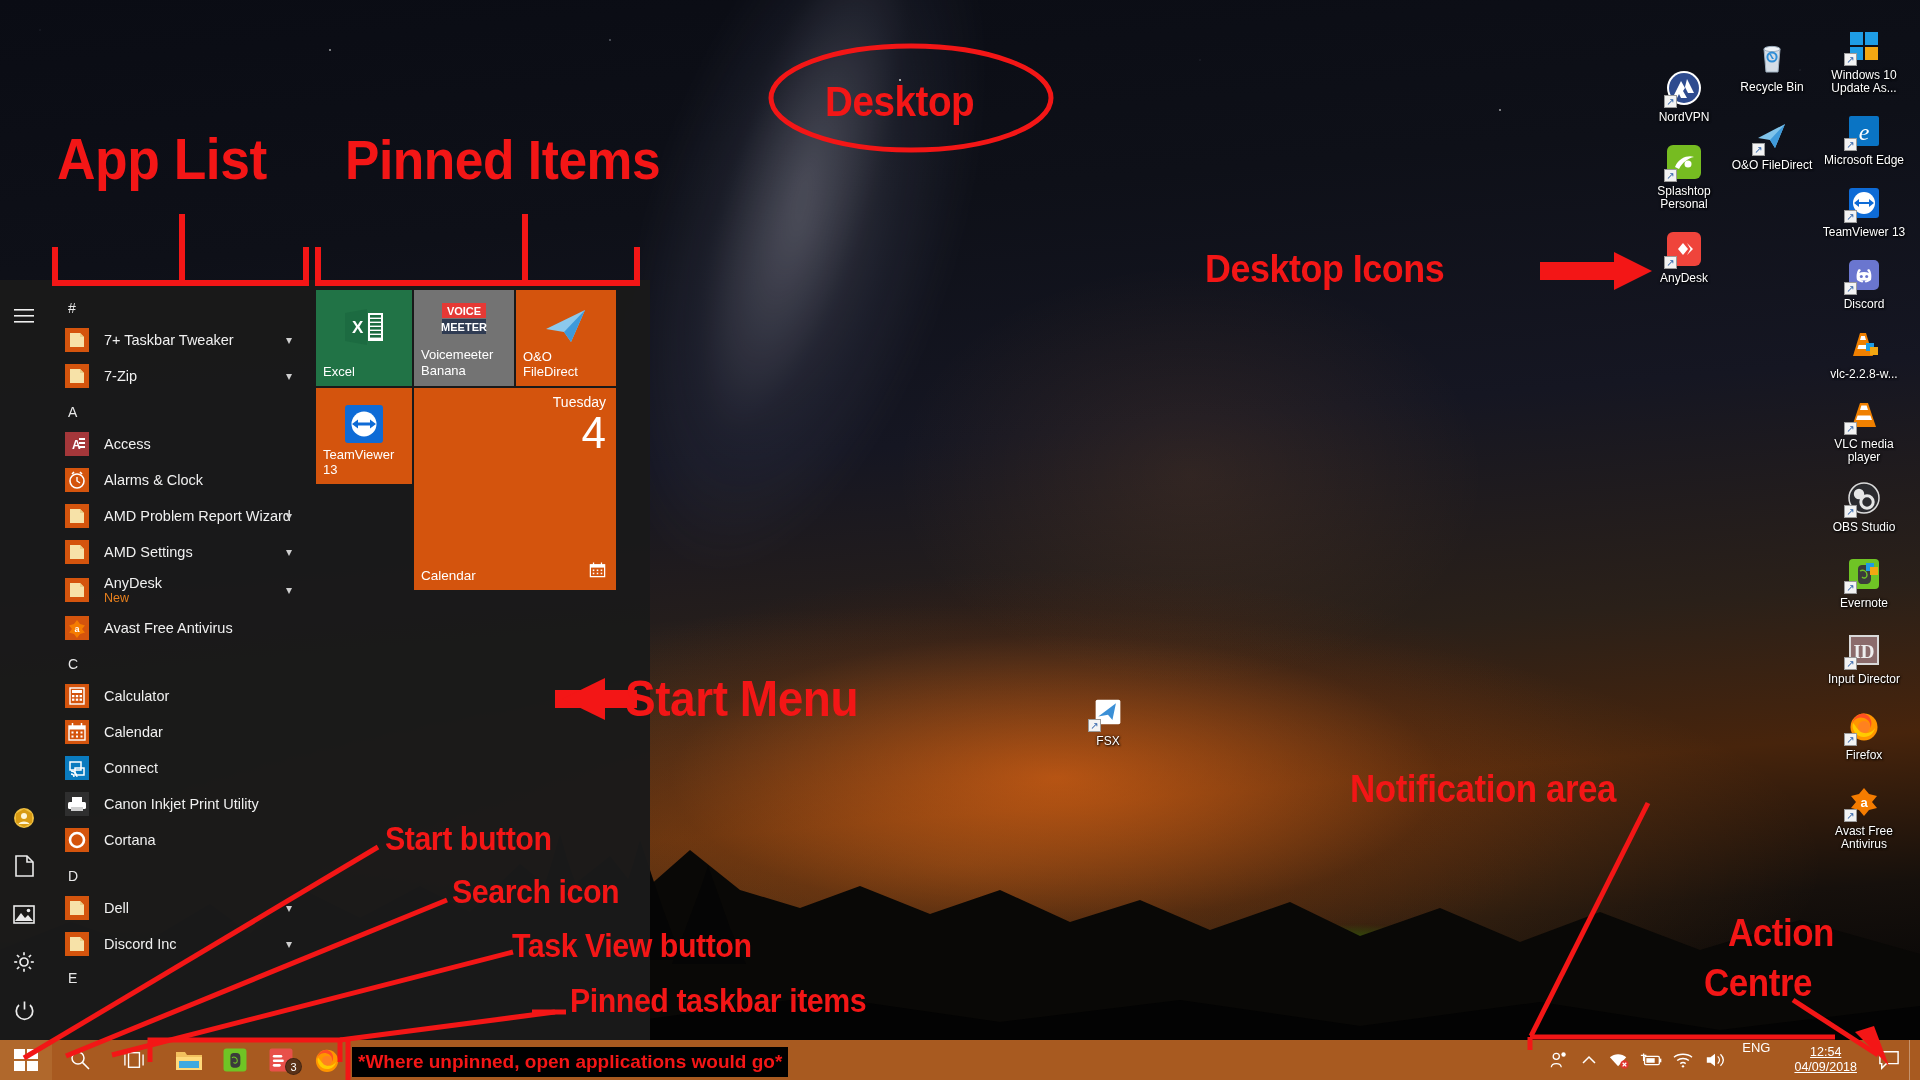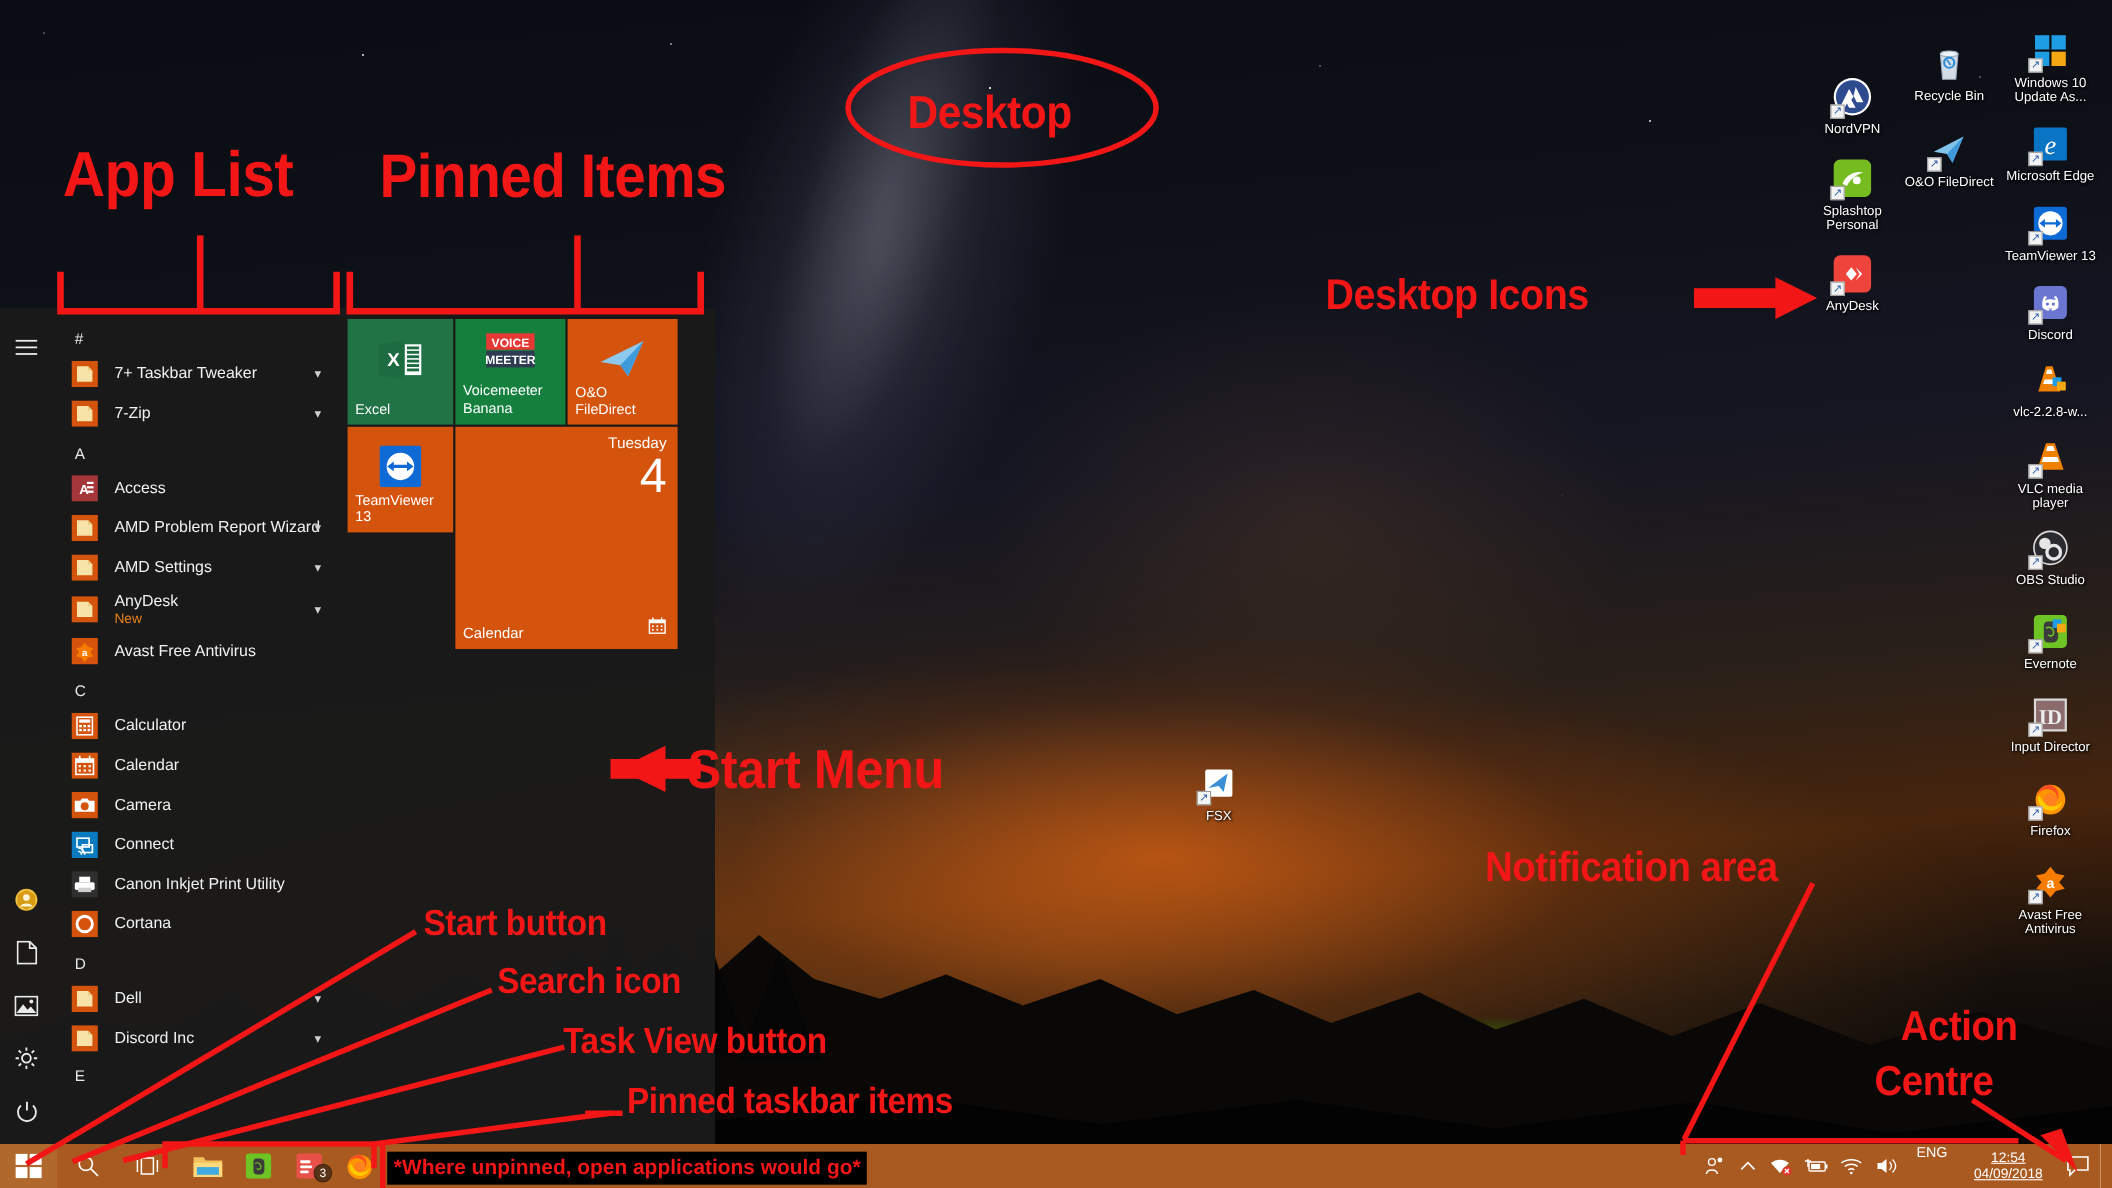--- a/index.html
+++ b/index.html
@@ -551,20 +551,33 @@
                 <rect x="14" y="10" width="6" height="2"></rect>
                 <rect x="14" y="14" width="6" height="2"></rect>
               </g>
             </svg>
           </span>
         <span class="app-text">
             <span class="app-name">Access</span>
           </span>
       </div>
 
+      <div class="app-row">
+        <span class="app-ico">
+            <svg width="24" height="24" viewBox="0 0 24 24">
+              <rect width="24" height="24" fill="#d4540d"></rect>
+              <circle cx="12" cy="13" r="7" fill="none" stroke="#fff" stroke-width="1.6"></circle>
+              <path d="M12 9 L12 13 L15 15" fill="none" stroke="#fff" stroke-width="1.4"></path>
+              <path d="M7 6 L9 4 M17 6 L15 4" stroke="#fff" stroke-width="1.6"></path>
+            </svg>
+          </span>
+        <span class="app-text">
+            <span class="app-name">Alarms &amp; Clock</span>
+          </span>
+      </div>
 
       <div class="app-row">
         <span class="app-ico">
             <svg width="24" height="24" viewBox="0 0 24 24">
               <rect width="24" height="24" fill="#d4540d"></rect>
               <path d="M5 5 L15 5 L19 9 L19 19 L5 19 Z" fill="#f7e2a8"></path>
               <path d="M15 5 L15 9 L19 9" fill="#e9cf86"></path>
             </svg>
           </span>
         <span class="app-text">
@@ -653,32 +666,20 @@
                 <rect x="11" y="15.5" width="2" height="2"></rect>
                 <rect x="15.5" y="15.5" width="2" height="2"></rect>
               </g>
             </svg>
           </span>
         <span class="app-text">
             <span class="app-name">Calendar</span>
           </span>
       </div>
 
-      <div class="app-row">
-        <span class="app-ico">
-            <svg width="24" height="24" viewBox="0 0 24 24">
-              <rect width="24" height="24" fill="#d4540d"></rect>
-              <path d="M3 8 L8 8 L9.5 6 L14.5 6 L16 8 L21 8 L21 18 L3 18 Z" fill="#fff"></path>
-              <circle cx="12" cy="13" r="3.6" fill="#d4540d"></circle>
-            </svg>
-          </span>
-        <span class="app-text">
-            <span class="app-name">Camera</span>
-          </span>
-      </div>
 
       <div class="app-row">
         <span class="app-ico">
             <svg width="24" height="24" viewBox="0 0 24 24">
               <rect width="24" height="24" fill="#0a7bbf"></rect>
               <rect x="5" y="6" width="11" height="8" fill="none" stroke="#fff" stroke-width="1.5"></rect>
               <rect x="10" y="12" width="9" height="7" fill="none" stroke="#fff" stroke-width="1.5"></rect>
               <path d="M6 18 a3 3 0 0 1 3 3 M6 15 a6 6 0 0 1 6 6" fill="none" stroke="#fff" stroke-width="1.3"></path>
             </svg>
           </span>
@@ -761,21 +762,21 @@
                   <rect x="27" y="16" width="11" height="2.6"></rect>
                   <rect x="27" y="20" width="11" height="2.6"></rect>
                   <rect x="27" y="24" width="11" height="2.6"></rect>
                   <rect x="27" y="28" width="11" height="2.6"></rect>
                 </g>
               </svg>
           </div>
           <div class="tname">Excel</div>
         </div>
 
-        <div class="tile" style="left:98px; top:0; width:100px; height:96px; background:#15803d;">
+        <div class="tile" style="left:98px; top:0; width:100px; height:96px; background:#737373;">
           <div class="tcenter" style="bottom:38px;">
             <svg width="60" height="34" viewBox="0 0 60 34">
                 <rect x="8" y="1" width="44" height="15" fill="#e53935"></rect>
                 <text x="30" y="13" font-family="Liberation Sans, sans-serif" font-size="11" fill="#fff" text-anchor="middle" font-weight="bold">VOICE</text>
                 <rect x="8" y="17" width="44" height="15" fill="#2f3b52"></rect>
                 <text x="30" y="29" font-family="Liberation Sans, sans-serif" font-size="11" fill="#fff" text-anchor="middle" font-weight="bold">MEETER</text>
               </svg>
           </div>
           <div class="tname" style="line-height:16px;">Voicemeeter Banana</div>
         </div>

